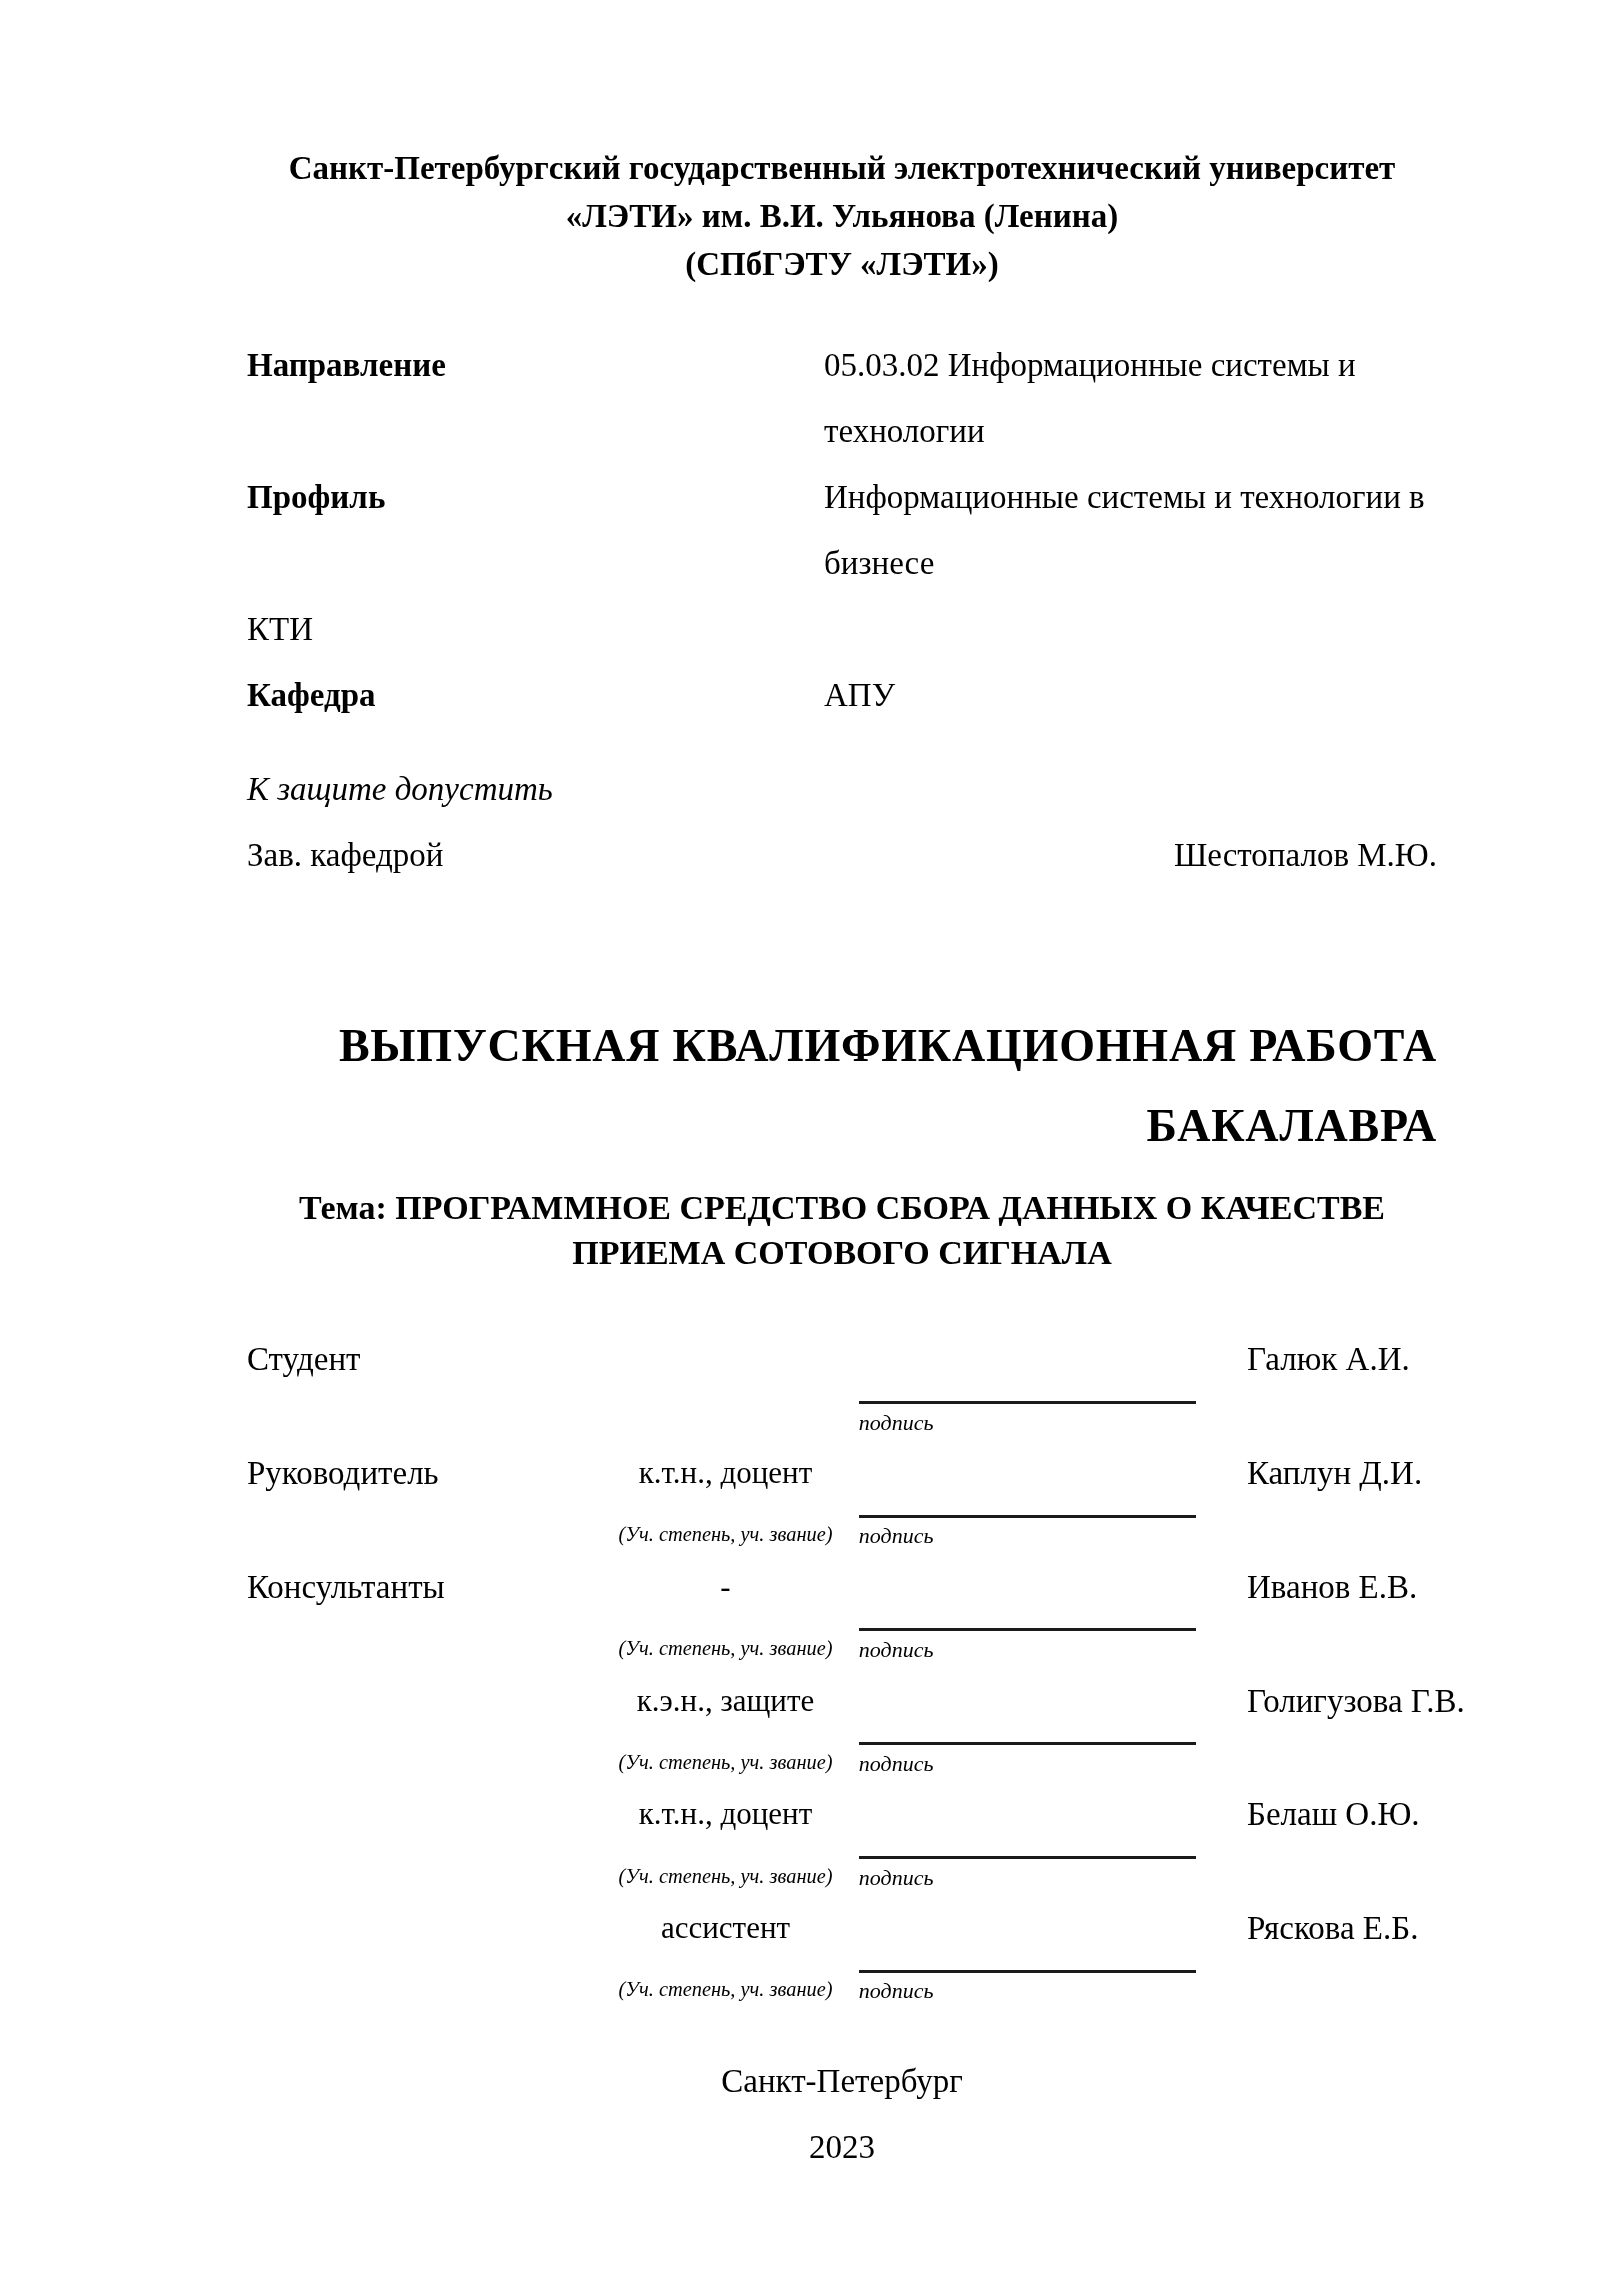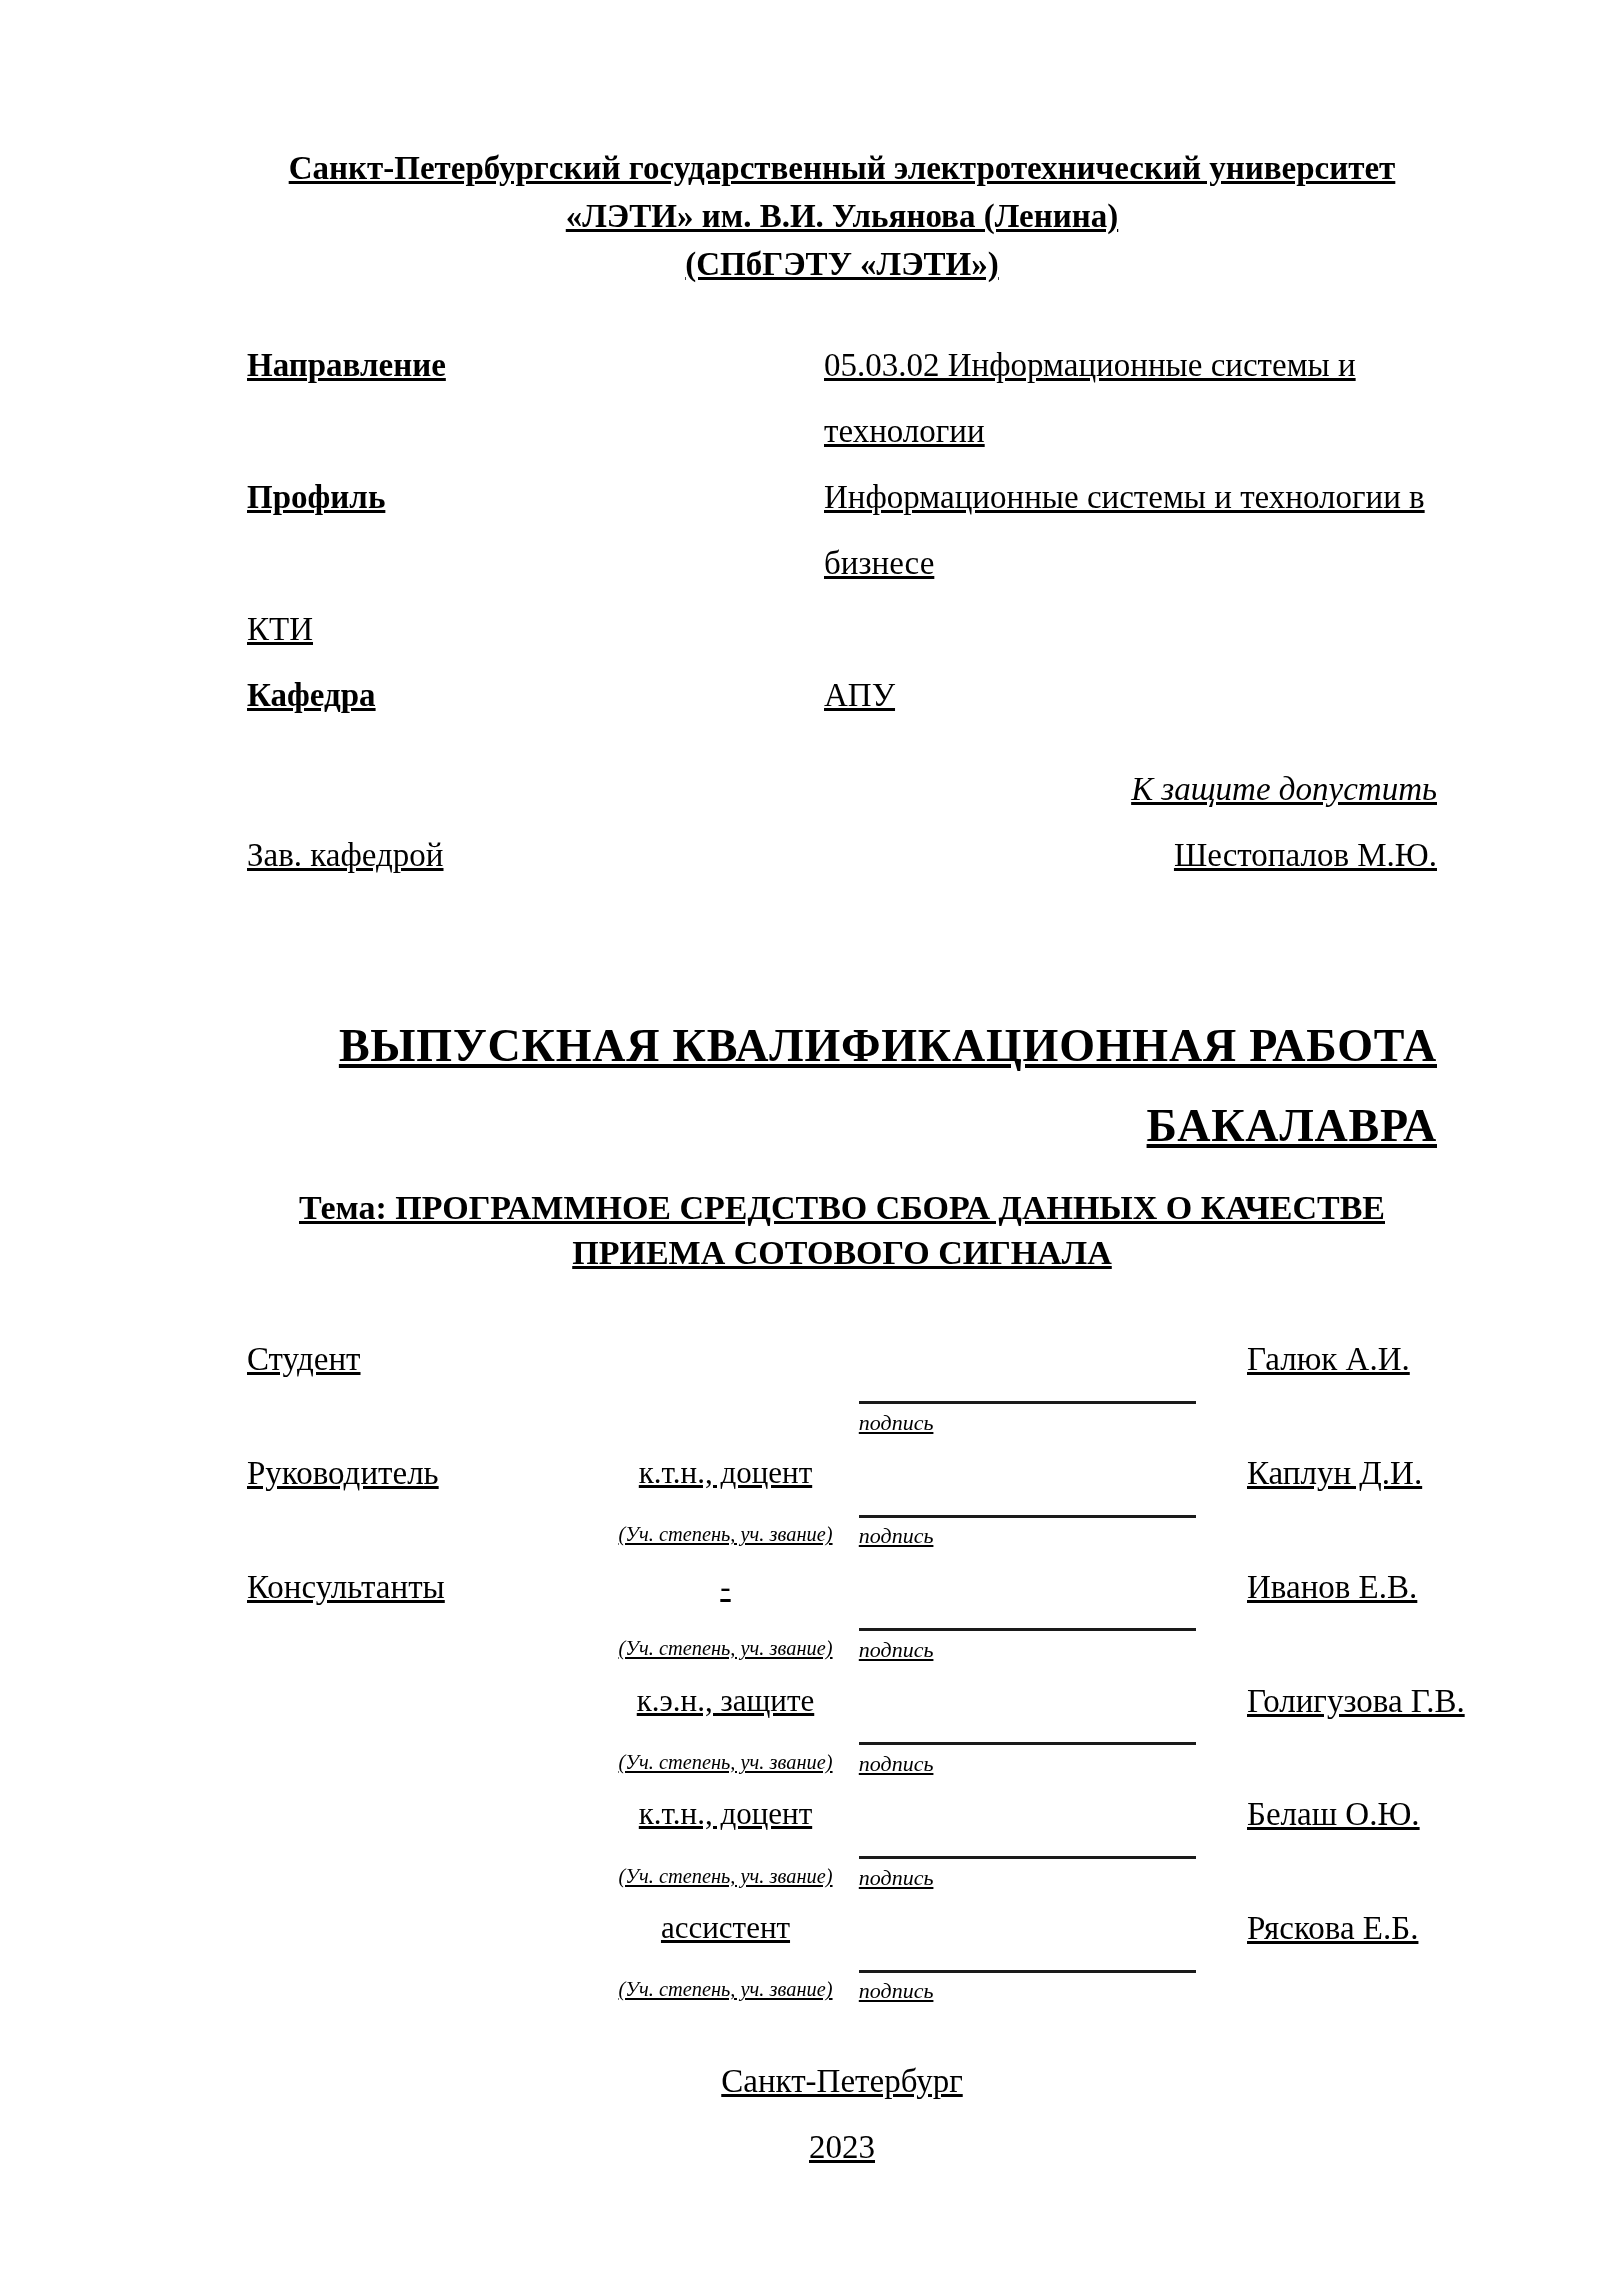--- a/index.html
+++ b/index.html
@@ -14,21 +14,20 @@
     color: #000000;
     font-family: "Liberation Serif", "DejaVu Serif", serif;
     font-size: 33px;
     box-sizing: border-box;
   }
   .page {
     box-sizing: border-box;
     width: 1623px;
     height: 2295px;
     padding: 145px 186px 0 247px;
-    text-decoration: underline;
   }
 
   
   .uni-header {
     text-align: center;
     font-weight: bold;
     line-height: 1.45;
     white-space: nowrap;
   }
 
@@ -45,21 +44,20 @@
     flex: 0 0 577px;
     font-weight: bold;
   }
   .field-value {
     width: 612px;
   }
 
   
   .admission {
     margin-top: 28px;
-    text-align: right;
   }
   .admission-note {
     font-style: italic;
     line-height: 2.0;
   }
   .admission-row {
     display: flex;
     justify-content: space-between;
     line-height: 2.0;
   }

